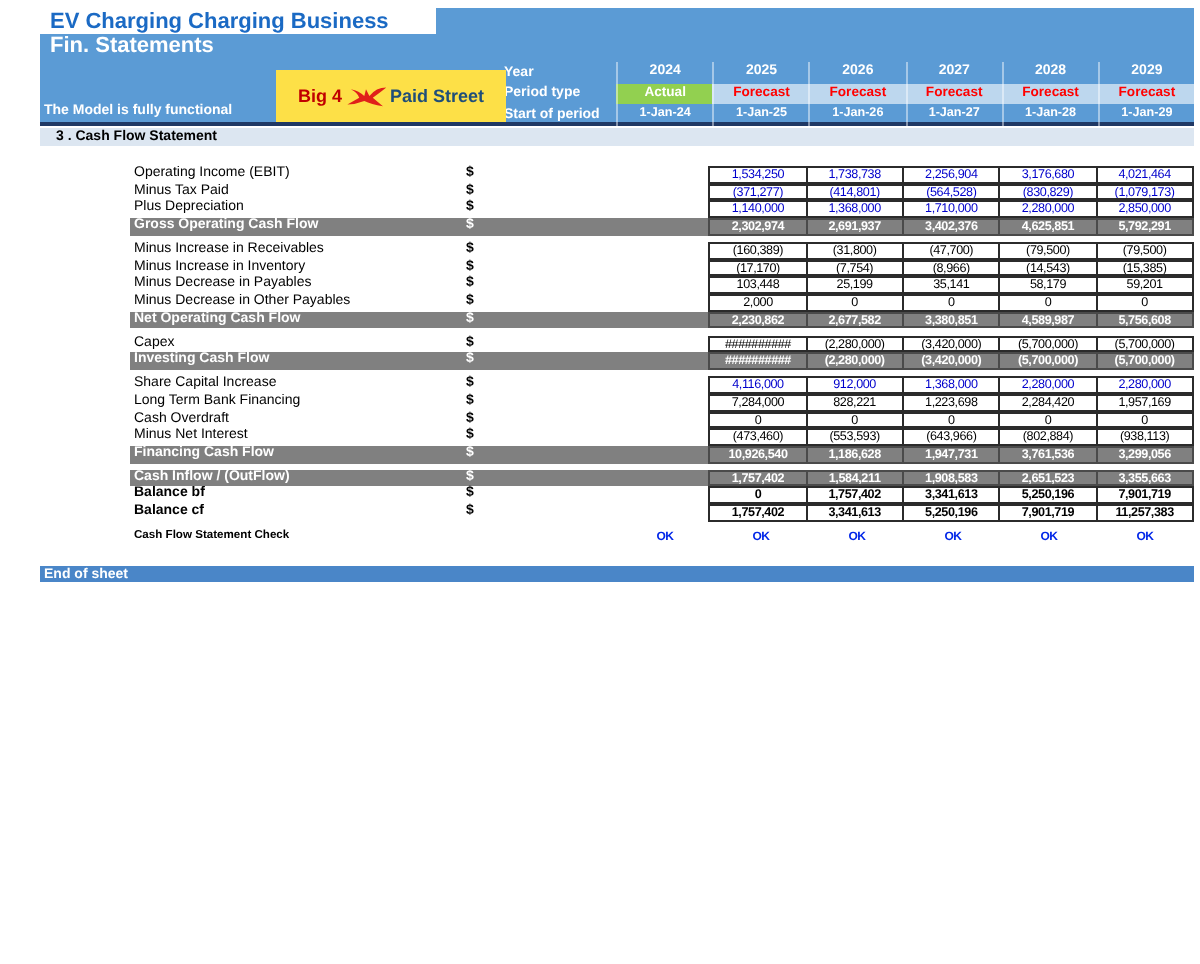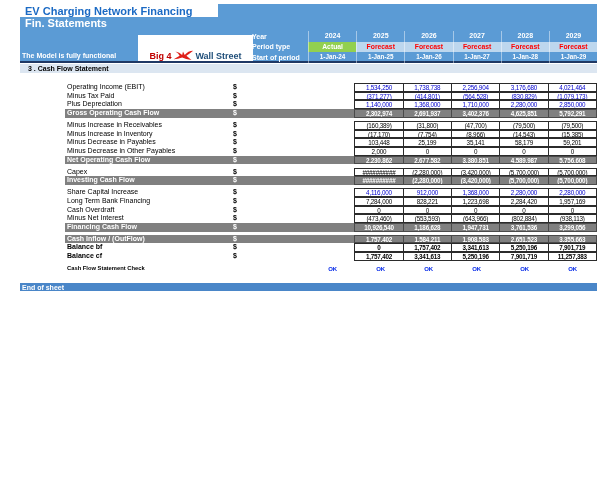--- a/index.html
+++ b/index.html
@@ -11,22 +11,22 @@
   
   .title-row { display:flex; height:13px; }
   .title-white { width:198px; background:#fff; display:flex; align-items:center; }
   .title-white span { color:#1B6AC4; font-size:11px; font-weight:bold; padding-left:5px; white-space:nowrap; }
   .title-fill { flex:1; background:#5B9BD5; }
   .subtitle-row { height:14px; background:#5B9BD5; display:flex; align-items:flex-start; }
   .subtitle-row span { color:#fff; font-size:11px; font-weight:bold; padding-left:5px; }
 
   
   .hband { position:relative; height:32px; background:#5B9BD5; border-bottom:2px solid #1F3864; }
-  .logo { position:absolute; left:118px; top:4px; width:115px; height:26px; background:#ffffff;
-          display:flex; align-items:flex-end; justify-content:center; gap:1px; z-index:2; }
+  .logo { position:absolute; left:118px; top:4px; width:115px; height:26px; background:#fde047;
+          display:flex; align-items:center; justify-content:center; gap:1px; z-index:2; }
   .logo-left { color:#C00000; font-size:9px; font-weight:bold; }
   .logo-right { color:#1F4E79; font-size:9px; font-weight:bold; }
   .eagle { width:22px; height:12px; }
   .model-status { position:absolute; left:2px; bottom:2px; color:#fff; font-size:7px; font-weight:bold; white-space:nowrap; }
   .hrow { display:flex; height:10.6px; align-items:center; }
   .hlabel { width:56px; margin-left:232px; color:#fff; font-size:7px; font-weight:bold; white-space:nowrap; }
   .hcells { width:289px; display:flex; height:100%; }
   .hcell { flex:1; text-align:center; color:#fff; font-size:6.8px; font-weight:bold;
            line-height:10.6px; border-left:1px solid rgba(255,255,255,.45); white-space:nowrap; overflow:hidden; }
   .hcell.year { font-size:7px; }
@@ -67,36 +67,36 @@
   .end-band span { color:#fff; font-size:7px; font-weight:bold; padding-left:2px; }
 </style>
 </head>
 <body>
 
 <div class="page">
   <div class="sheet">
 
     <div class="title-row">
       <div class="title-white">
-        <span>EV Charging Network Financing</span>
+        <span>EV Charging Charging Business</span>
       </div>
       <div class="title-fill"></div>
     </div>
 
     <div class="subtitle-row">
       <span>Fin. Statements</span>
     </div>
 
     <div class="hband">
       <div class="logo">
         <span class="logo-left">Big 4</span>
         <svg class="eagle" viewBox="0 0 26 14" aria-hidden="true">
           <path d="M2 12 L9 8 Q8 5 4 3 Q9 4 12 7 L13 3 L15 7 Q19 2 25 2 Q20 6 17 8 L23 13 Q16 12 12 10 Q7 12 2 12 Z" fill="#E0201A"></path>
         </svg>
-        <span class="logo-right">Wall Street</span>
+        <span class="logo-right">Paid Street</span>
       </div>
       <div class="model-status">The Model is fully functional</div>
 
       <div class="hrow">
         <span class="hlabel">Year</span>
         <span class="hcells" id="year-cells">
             <span class="hcell year">2024</span>
             <span class="hcell year">2025</span>
             <span class="hcell year">2026</span>
             <span class="hcell year">2027</span>

